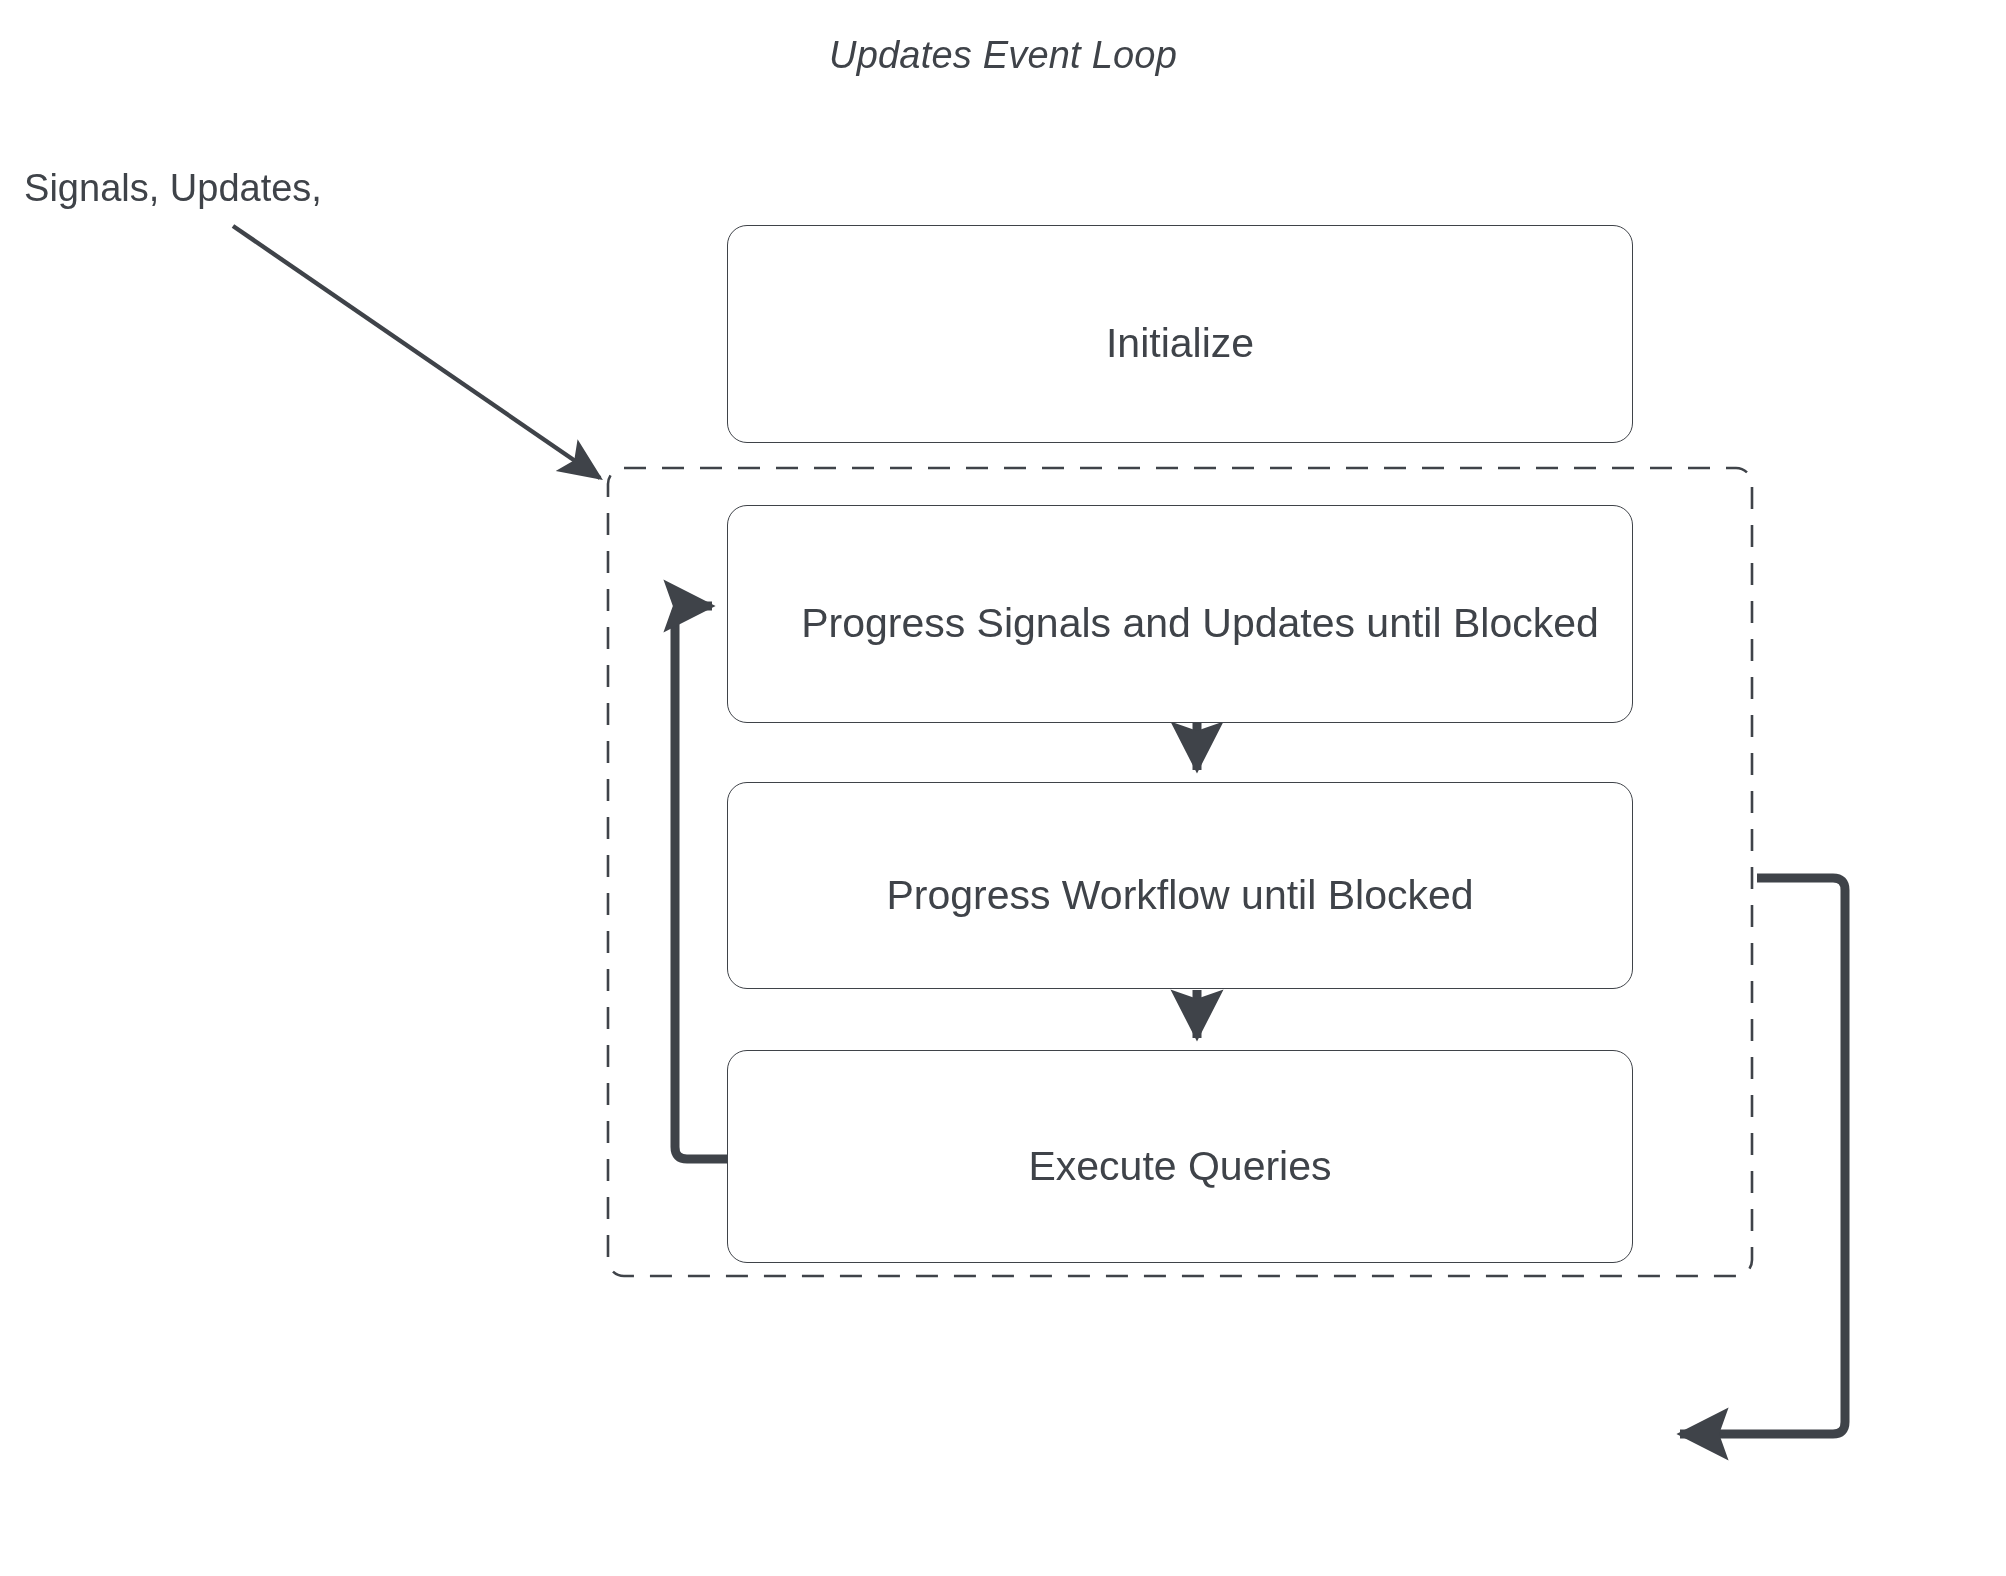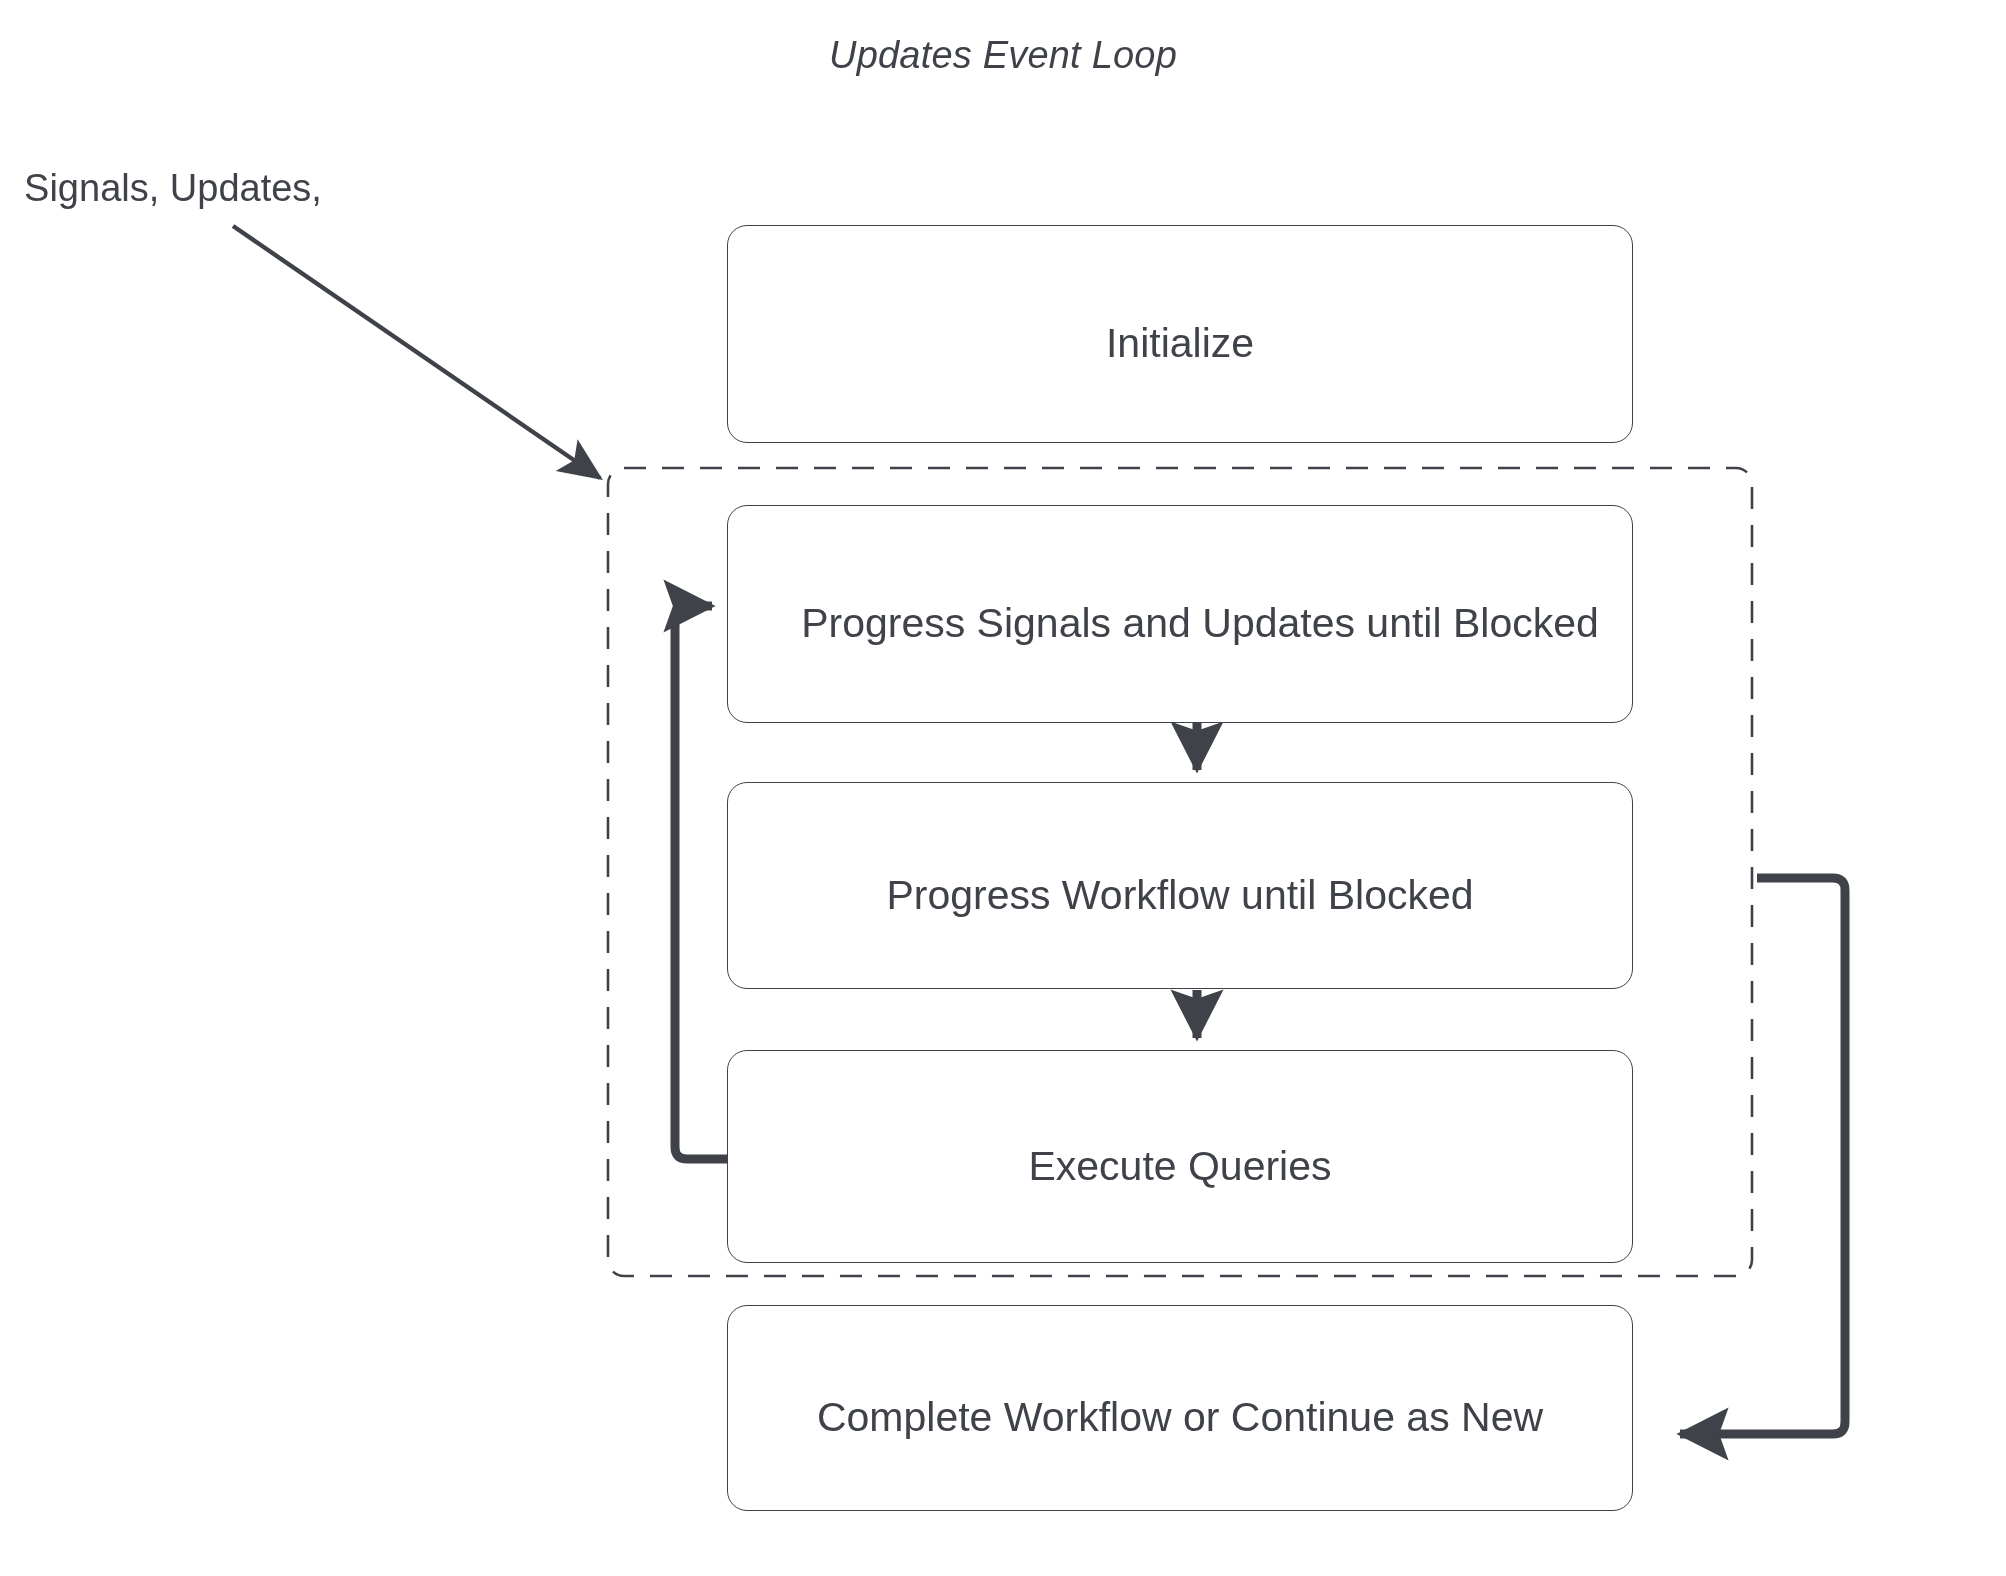--- a/index.html
+++ b/index.html
@@ -128,17 +128,14 @@
   </div>
 
   <div class="node" id="node-progress-wf">
     <span class="node-label">Progress Workflow until Blocked</span>
   </div>
 
   <div class="node" id="node-execute-queries">
     <span class="node-label">Execute Queries</span>
   </div>
 
-  <div class="node" id="node-complete">
-    <span class="node-label">Complete Workflow or Continue as New</span>
-  </div>
 
 </div>
 
 </body></html>

